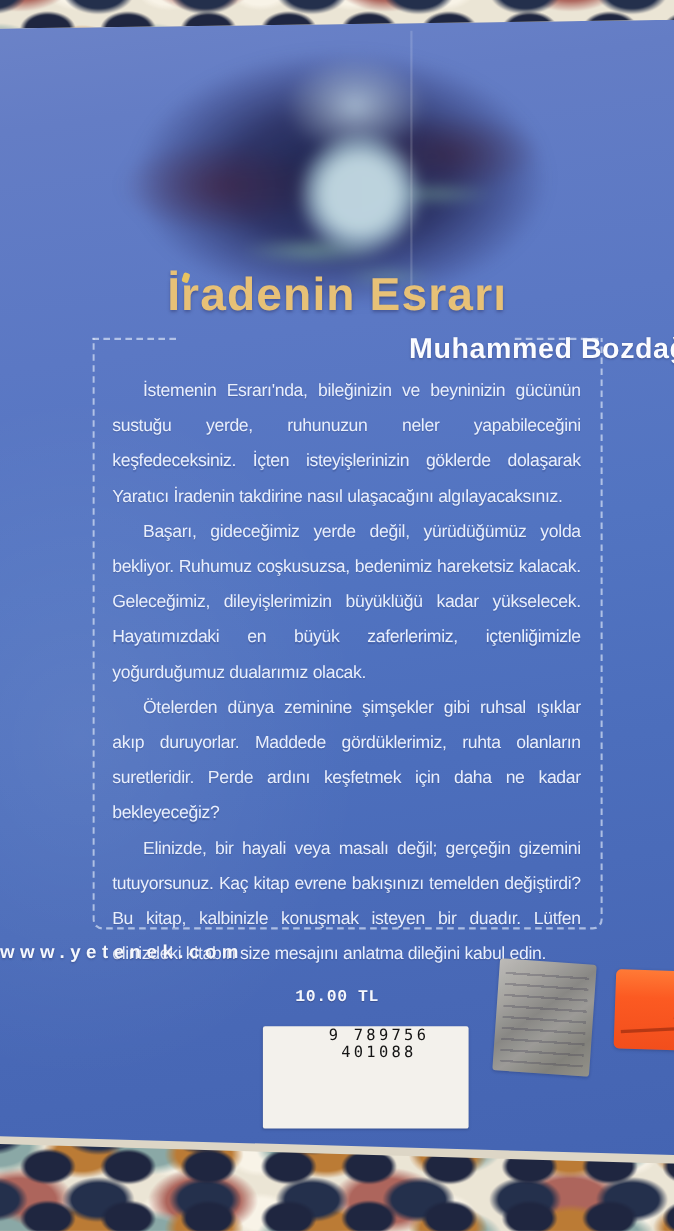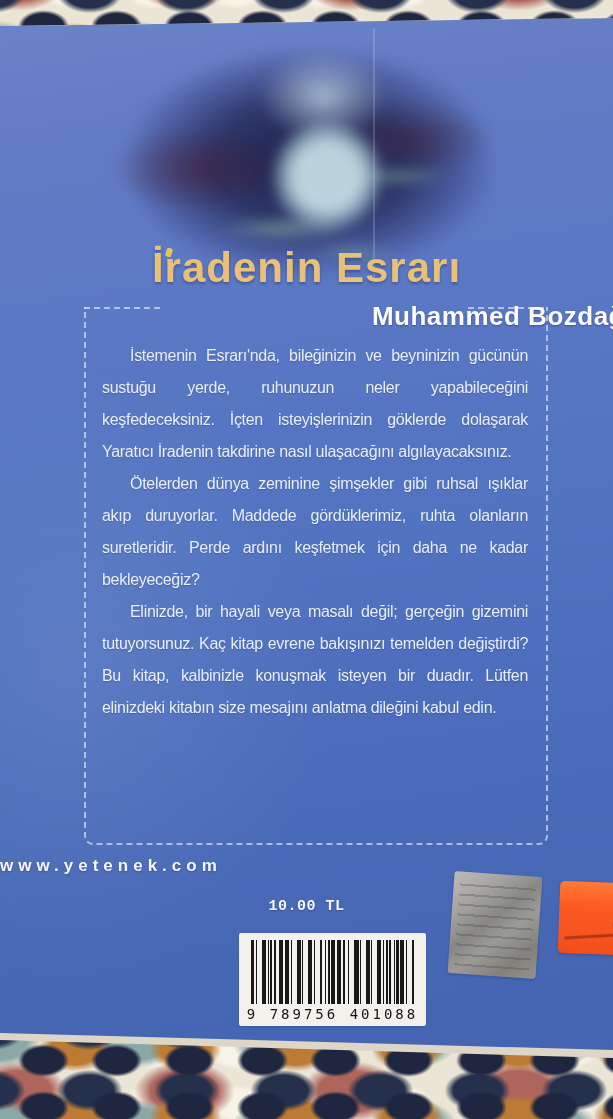--- a/index.html
+++ b/index.html
@@ -75,21 +75,21 @@
   .website{position:absolute;left:0;top:856px;width:100%;
     font-size:17px;font-weight:bold;letter-spacing:5px;color:#f4f7fd;
     text-shadow:0 1px 2px rgba(28,30,72,.35);}
   .price{position:absolute;left:0;top:898px;width:100%;text-align:center;
     font-size:15px;font-weight:bold;letter-spacing:.5px;color:#f4f7fd;
     text-shadow:0 1px 1px rgba(28,30,72,.35);font-family:Liberation Mono, monospace;}
 
   
   .barcode{position:absolute;left:239px;top:933px;width:187px;height:93px;
     background:#f3f1ec;border-radius:2px;box-shadow:0 1px 2px rgba(20,30,70,.25);
-    display:flex;flex-direction:column;}
+    display:flex;flex-direction:row;}
   .bars{flex:1;margin:7px 12px 2px;
     background:
       repeating-linear-gradient(90deg,#191919 0 2px,transparent 2px 5px,
         #191919 5px 6px,transparent 6px 11px,#191919 11px 15px,
         transparent 15px 17px,#191919 17px 18px,transparent 18px 23px),
       repeating-linear-gradient(90deg,#191919 0 3px,transparent 3px 9px,
         transparent 9px 19px,#191919 19px 21px,transparent 21px 29px);}
   .digits{height:20px;text-align:center;color:#151515;
     font-family:"DejaVu Sans Mono",monospace;font-size:14px;letter-spacing:3px;}
 
@@ -125,20 +125,21 @@
 
     <div class="title">İradenin Esrarı</div>
     <div class="author">Muhammed Bozdağ</div>
 
     <div class="quote-box"></div>
     <div class="top-seg left"></div>
     <div class="top-seg right"></div>
 
     <div class="blurb">
       <p>İstemenin Esrarı'nda, bileğinizin ve beyninizin gücünün sustuğu yerde, ruhunuzun neler yapabileceğini keşfedeceksiniz. İçten isteyişlerinizin göklerde dolaşarak Yaratıcı İradenin takdirine nasıl ulaşacağını algılayacaksınız.</p>
+      <p>Başarı, gideceğimiz yerde değil, yürüdüğümüz yolda bekliyor. Ruhumuz coşkusuzsa, bedenimiz hareketsiz kalacak. Geleceğimiz, dileyişlerimizin büyüklüğü kadar yükselecek. Hayatımızdaki en büyük zaferlerimiz, içtenliğimizle yoğurduğumuz dualarımız olacak.</p>
       <p>Ötelerden dünya zeminine şimşekler gibi ruhsal ışıklar akıp duruyorlar. Maddede gördüklerimiz, ruhta olanların suretleridir. Perde ardını keşfetmek için daha ne kadar bekleyeceğiz?</p>
       <p>Elinizde, bir hayali veya masalı değil; gerçeğin gizemini tutuyorsunuz. Kaç kitap evrene bakışınızı temelden değiştirdi? Bu kitap, kalbinizle konuşmak isteyen bir duadır. Lütfen elinizdeki kitabın size mesajını anlatma dileğini kabul edin.</p>
     </div>
 
     <div class="website">www.yetenek.com</div>
     <div class="price">10.00 TL</div>
 
     <div class="barcode">
       <div class="bars"></div>
       <div class="digits">9 789756 401088</div>

